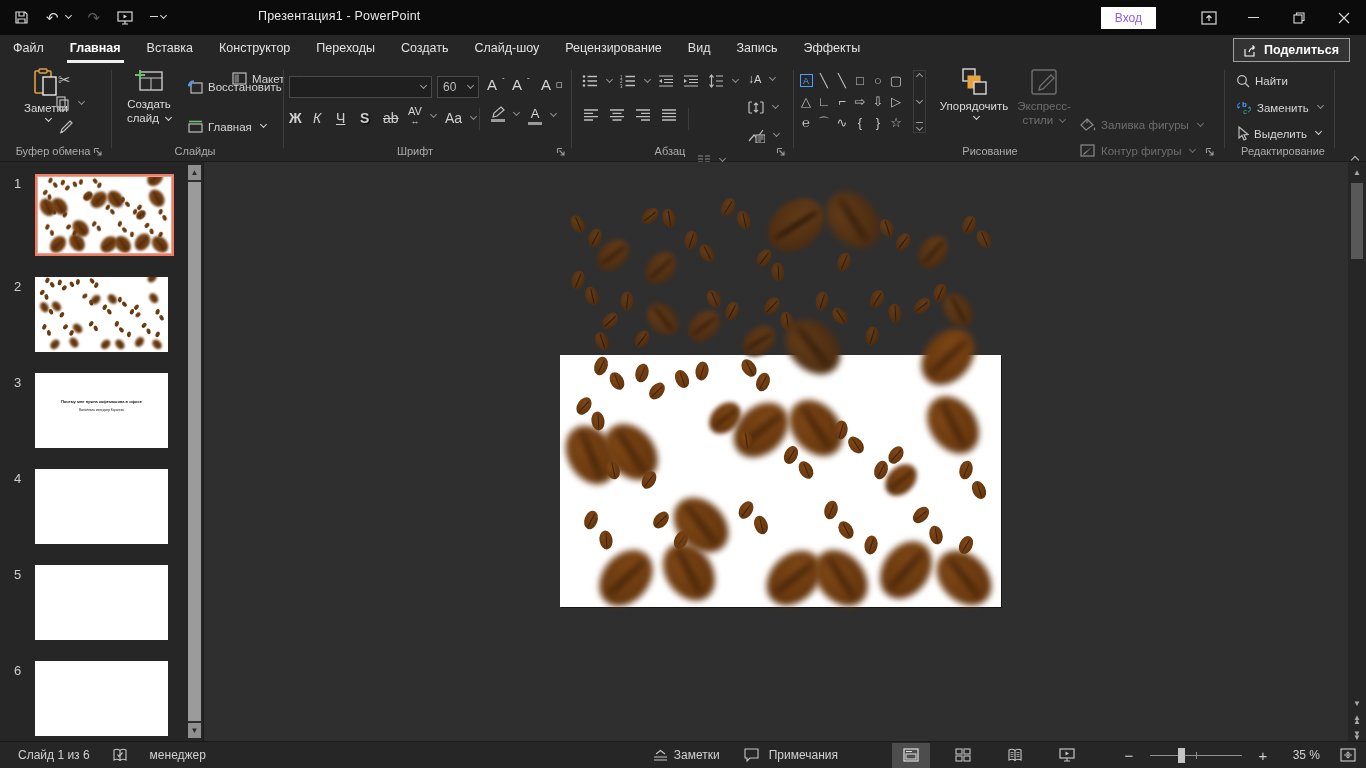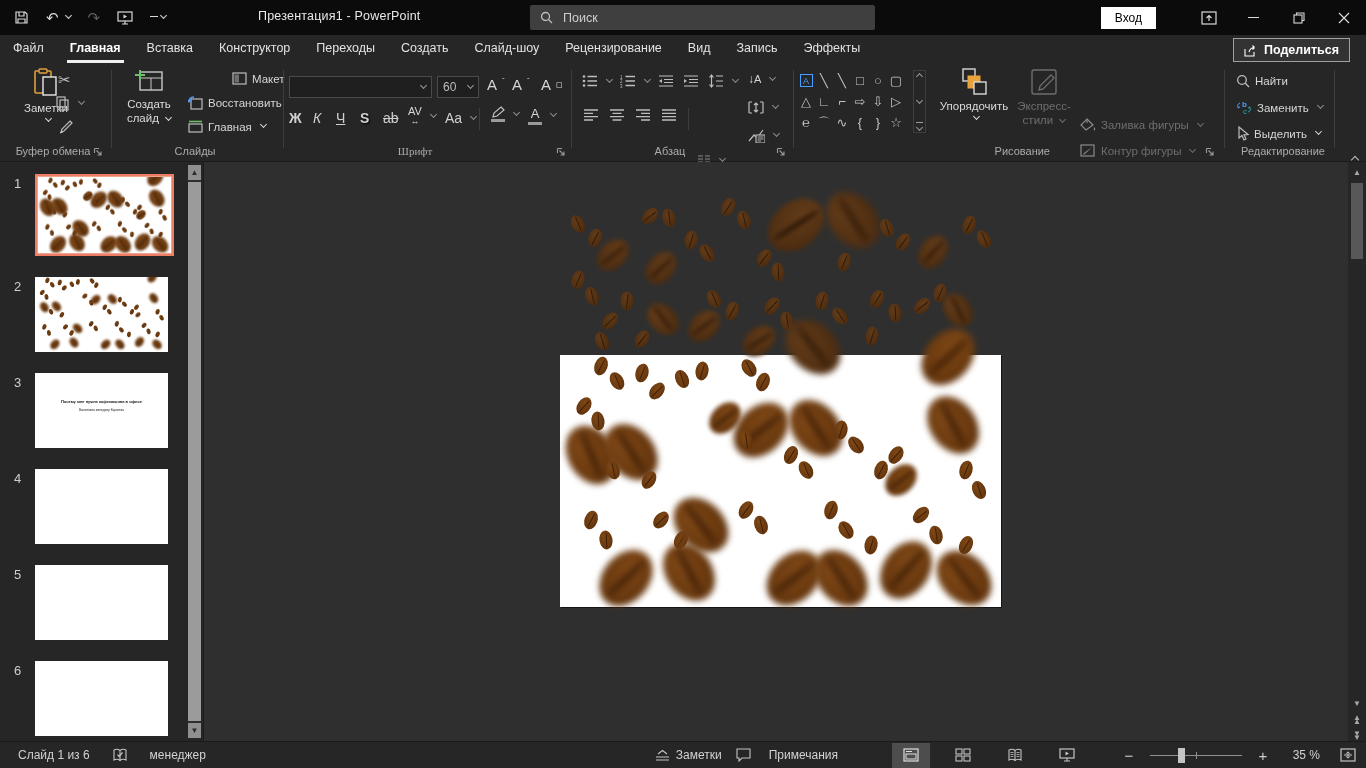--- a/index.html
+++ b/index.html
@@ -11,21 +11,21 @@
   
   #titlebar { position:absolute; left:0; top:0; width:1366px; height:35px; background:#0b0b0b; color:#e6e6e6; }
   .qa-icons { position:absolute; left:14px; top:0; height:35px; display:flex; align-items:center; gap:17px; }
   .qa-btn { display:flex; align-items:center; gap:3px; color:#d9d9d9; }
   .qa-btn.dim { color:#5f5f5f; }
   .glyph { font-size:15px; line-height:1; }
   #title-text { position:absolute; left:258px; top:9px; font-size:12.5px; color:#e8e8e8; letter-spacing:.2px; }
   #search-box { position:absolute; left:530px; top:5px; width:345px; height:25px; background:#3f3f3f; border-radius:2px;
     display:flex; align-items:center; gap:10px; padding:0 10px; color:#cfcfcf; font-size:12.5px; }
   #titlebar-right { position:absolute; right:0; top:0; height:35px; display:flex; align-items:center; }
-  #signin-btn { background:#ffffff; color:#000000; font-size:12px; padding:4px 14px; margin-right:30px; }
+  #signin-btn { background:#ffffff; color:#8b5cf6; font-size:12px; padding:4px 14px; margin-right:30px; }
   .win-btn { width:45px; height:35px; display:flex; align-items:center; justify-content:center; color:#d9d9d9; }
 
   
   .chev { display:inline-block; width:5px; height:5px; border-right:1px solid currentColor; border-bottom:1px solid currentColor;
     transform:rotate(45deg); margin-left:4px; position:relative; top:-2px; }
   .chev.up { transform:rotate(225deg); top:1px; }
 
   
   #tabrow { position:absolute; left:0; top:35px; width:1366px; height:29px; background:#262626; }
   #tabs { position:absolute; left:0; top:0; height:29px; display:flex; align-items:center; }
@@ -114,29 +114,20 @@
           <path d="M6.5 3.5 l3.5 2 -3.5 2 z" fill="#d9d9d9"></path>
           <path d="M8 10 v3 M5 13 h6" stroke="#d9d9d9" stroke-width="1.2"></path>
         </svg>
     </span>
     <span class="qa-btn">
         <span style="display:block;width:8px;height:1px;background:#d9d9d9;margin-bottom:2px"></span>
         <span class="chev" style="margin-left:0"></span>
       </span>
   </div>
   <div id="title-text">Презентация1  -  PowerPoint</div>
-  <div id="search-box">
-    <span>
-      <svg width="13" height="13" viewBox="0 0 13 13">
-          <circle cx="5.5" cy="5.5" r="4" fill="none" stroke="#bdbdbd" stroke-width="1.3"></circle>
-          <path d="M8.5 8.5 L12 12" stroke="#bdbdbd" stroke-width="1.3"></path>
-        </svg>
-    </span>
-    <span>Поиск</span>
-  </div>
   <div id="titlebar-right">
     <button id="signin-btn" style="border:none">Вход</button>
     <span class="win-btn">
       <svg width="16" height="14" viewBox="0 0 16 14">
           <rect x="1" y="1" width="14" height="12" fill="none" stroke="#d9d9d9" stroke-width="1.2"></rect>
           <path d="M8 10 V5 M5.5 7 L8 4.5 L10.5 7" fill="none" stroke="#d9d9d9" stroke-width="1.2"></path>
         </svg>
     </span>
     <span class="win-btn">
         <span style="display:block;width:11px;height:1px;background:#d9d9d9"></span>
@@ -225,21 +216,21 @@
     <span>слайд</span> <span class="chev"></span></span>
   </div>
   <div class="smallbtn" style="left:188px; top:8px;padding-left:44px;">
     <svg width="15" height="13" viewBox="0 0 15 13">
         <rect x="1" y="1" width="13" height="11" fill="none" stroke="#bdbdbd" stroke-width="1.2"></rect>
         <rect x="2.5" y="2.5" width="4.5" height="8" fill="#6f6f6f"></rect>
       </svg>
     <span>Макет</span>
       <span class="chev"></span>
   </div>
-  <div class="smallbtn" style="left:188px; top:32px;justify-content:center;">
+  <div class="smallbtn" style="left:188px; top:16px;justify-content:center;">
     <svg width="15" height="14" viewBox="0 0 15 14">
         <rect x="3" y="3" width="11" height="10" fill="none" stroke="#bdbdbd" stroke-width="1.2"></rect>
         <path d="M6 1 C2 1 1 3 1 6 M1 6 L-0.5 4 M1 6 L3 4.5" stroke="#4a9eff" stroke-width="1.3" fill="none"></path>
       </svg>
     <span>Восстановить</span>
   </div>
   <div class="smallbtn" style="left:188px; top:56px;">
     <svg width="15" height="13" viewBox="0 0 15 13">
         <rect x="1" y="4" width="13" height="8" fill="none" stroke="#bdbdbd" stroke-width="1.2"></rect>
         <path d="M1 1.5 H14" stroke="#6bbf6b" stroke-width="1.6"></path>
@@ -306,21 +297,21 @@
     </span>
       <span class="chev" style="color:#8f8f8f"></span>
   </div>
   <div class="smallbtn" style="left:528px; top:42px;">
     <span style="display:flex; flex-direction:column; align-items:center; font-size:13px;">
         <span>А</span>
         <span class="colorbar"></span>
       </span>
       <span class="chev" style="color:#8f8f8f"></span>
   </div>
-  <div class="grp-label" style="left:350px; width:130px;font-family:Liberation Serif, serif;">Шрифт</div>
+  <div class="grp-label" style="left:350px; width:130px;">Шрифт</div>
   <span class="launcher" style="left:556px;">
     <svg width="10" height="10" viewBox="0 0 10 10">
         <path d="M1.5 1.5 H6 M1.5 1.5 V6 M3.5 3.5 L8 8 M8 4.5 V8 H4.5" fill="none" stroke="#9a9a9a" stroke-width="1.1"></path>
       </svg>
   </span>
   <div class="vsep" style="left:571px;"></div>
 
   <div class="smallbtn" style="left:582px; top:10px;">
     <svg width="16" height="14" viewBox="0 0 16 14">
         <circle cx="2" cy="2.5" r="1.3" fill="#bdbdbd"></circle>
@@ -475,21 +466,21 @@
     <span>Контур фигуры</span>
       <span class="chev"></span>
   </div>
   <div class="smallbtn dim" style="left:1080px; top:62px;">
     <svg width="16" height="14" viewBox="0 0 16 14">
         <path d="M3 4 L8 1.5 L13 4 L13 9 L8 12 L3 9 Z M3 4 L8 6.5 L13 4 M8 6.5 V12" fill="none" stroke="#8a8a8a" stroke-width="1.1"></path>
       </svg>
     <span>Заливка фигуры</span>
       <span class="chev"></span>
   </div>
-  <div class="grp-label" style="left:930px; width:120px;text-align:right;">Рисование</div>
+  <div class="grp-label" style="left:930px; width:120px;">Рисование</div>
   <span class="launcher" style="left:1205px;">
     <svg width="10" height="10" viewBox="0 0 10 10">
         <path d="M1.5 1.5 H6 M1.5 1.5 V6 M3.5 3.5 L8 8 M8 4.5 V8 H4.5" fill="none" stroke="#9a9a9a" stroke-width="1.1"></path>
       </svg>
   </span>
   <div class="vsep" style="left:1224px;"></div>
 
   <div class="smallbtn" style="left:1236px; top:10px;">
     <svg width="14" height="14" viewBox="0 0 14 14">
         <circle cx="6" cy="6" r="4.3" fill="none" stroke="#bdbdbd" stroke-width="1.3"></circle>
@@ -1150,21 +1141,21 @@
     <span>менеджер</span>
   </div>
   <div id="status-right">
     <span style="display:flex; align-items:center; gap:6px;">
       <svg width="15" height="13" viewBox="0 0 15 13">
           <path d="M3 5 L7.5 1.5 L12 5" fill="none" stroke="#c4c4c4" stroke-width="1.1"></path>
           <path d="M1 8 H14 M1 11 H14" stroke="#c4c4c4" stroke-width="1.2"></path>
         </svg>
       <span>Заметки</span>
     </span>
-    <span style="display:flex; align-items:center; gap:18px; ">
+    <span style="display:flex; align-items:center; gap:10px; margin-left:10px;">
       <svg width="15" height="14" viewBox="0 0 15 14">
           <path d="M1 1 H14 V10 H6 L3 13 V10 H1 Z" fill="none" stroke="#c4c4c4" stroke-width="1.1"></path>
         </svg>
       <span>Примечания</span>
     </span>
     <span style="width:26px;"></span>
     <span class="view-btn active">
       <svg width="16" height="14" viewBox="0 0 16 14">
           <rect x="1" y="1" width="14" height="12" fill="none" stroke="#e0e0e0" stroke-width="1.2"></rect>
           <rect x="3" y="6" width="10" height="5" fill="none" stroke="#e0e0e0" stroke-width="1"></rect>

